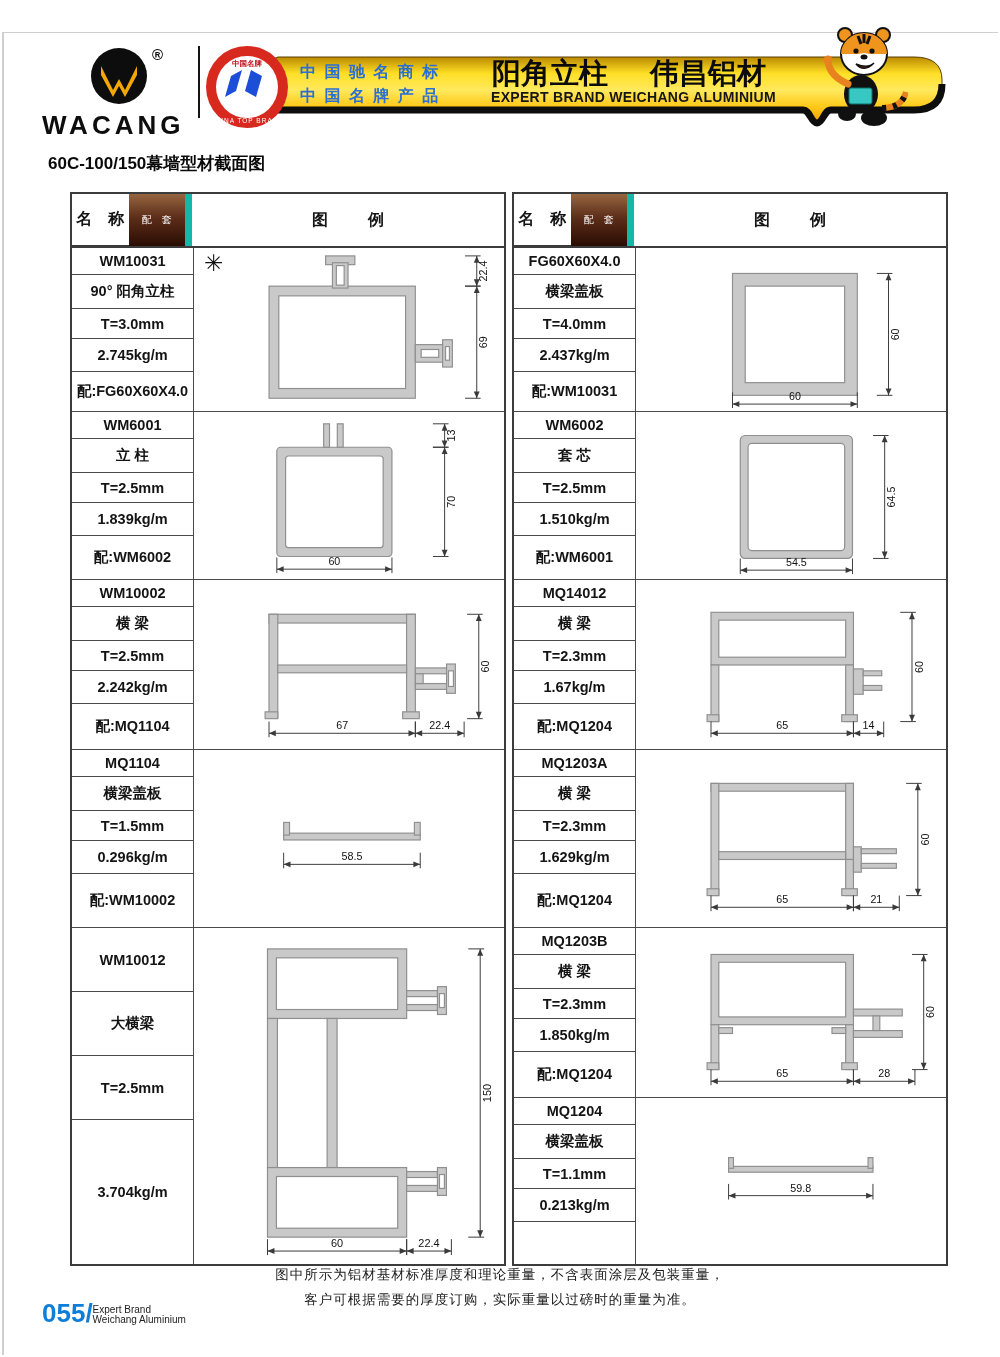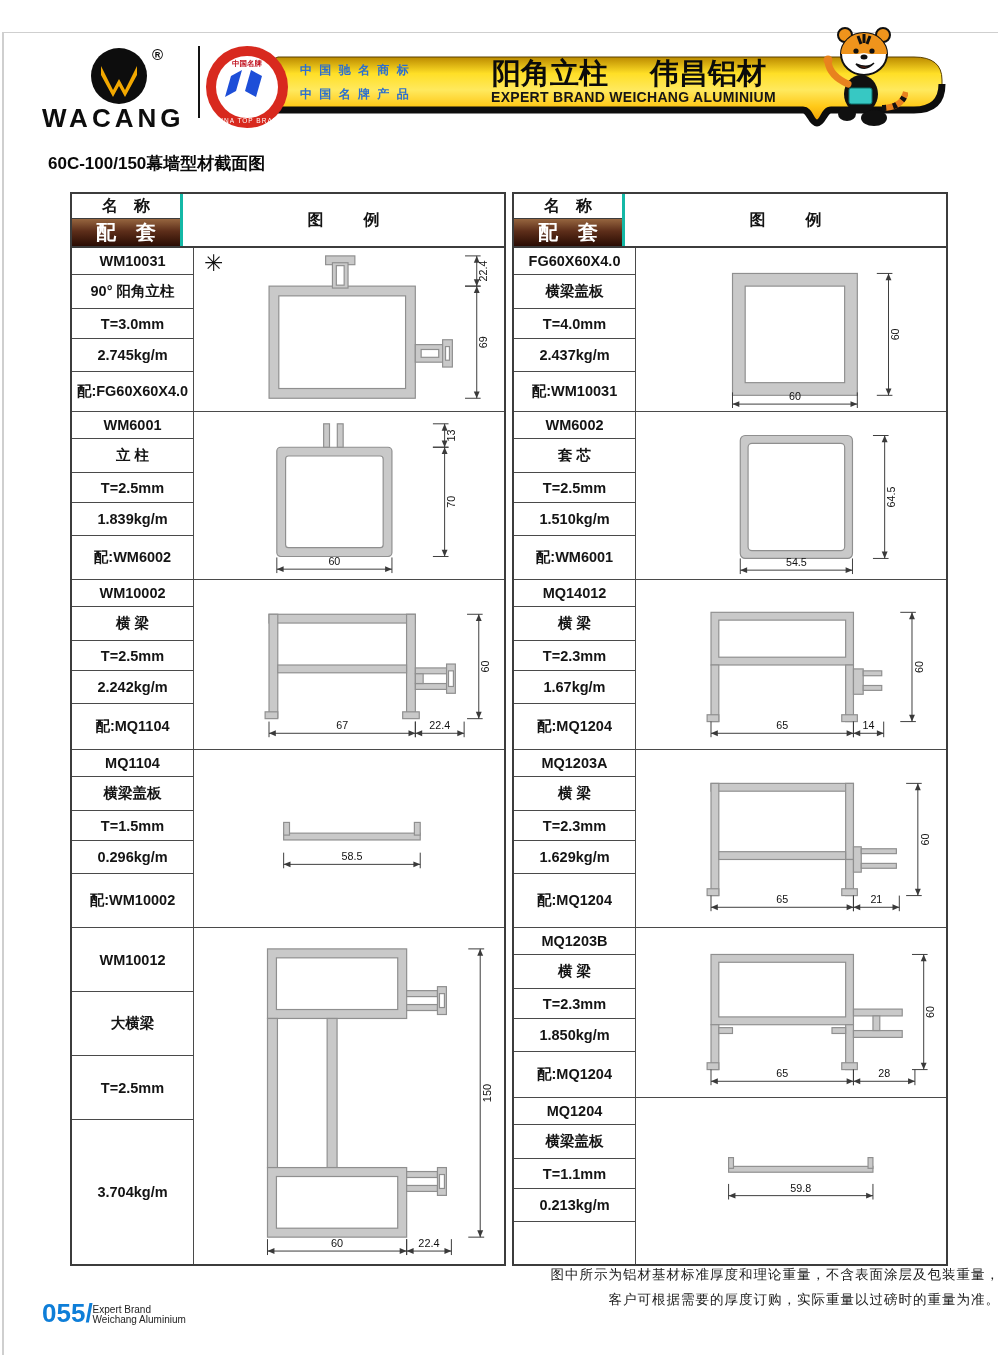--- a/index.html
+++ b/index.html
@@ -4,71 +4,71 @@
 <style>
   *{margin:0;padding:0;box-sizing:border-box}
   html,body{background:#fff}
   .page{position:relative;width:1000px;height:1357px;background:#fff;overflow:hidden;
         font-family:"Liberation Sans","DejaVu Sans",sans-serif;color:#141414}
   .abs{position:absolute}
   
   .logoname{font-size:26px;font-weight:bold;letter-spacing:4px;color:#0d0d0d}
   .reg{font-size:15px;font-weight:bold;color:#0d0d0d}
   .vline{width:0;border-left:2px solid #141414}
-  .bluetxt{font-size:12px;font-weight:bold;color:#2b6fd0;letter-spacing:2px;white-space:nowrap}
+  .bluetxt{font-size:16px;font-weight:bold;color:#2b6fd0;letter-spacing:2px;white-space:nowrap}
   .bantitle{font-size:29px;font-weight:bold;color:#0b0b0b;white-space:nowrap}
   .bansub{font-size:14px;font-weight:bold;color:#151515;letter-spacing:.3px;white-space:nowrap}
   .title{position:absolute;left:48px;top:152px;font-size:17px;font-weight:bold;color:#0a0a0a}
   
   .tbl{position:absolute;top:192px;width:436px;border:2px solid #3c3c3c;background:#fff}
   .tbl.l{left:70px}.tbl.r{left:512px}
   .thead{display:flex;height:54px;border-bottom:2px solid #3c3c3c}
-  .th-left{width:111px;border-right:3px solid #14b8a6;display:flex;flex-direction:column}
+  .th-left{width:120px;border-right:7px solid #14b8a6;display:flex;flex-direction:row}
   .th-name{flex:1;display:flex;align-items:center;justify-content:center;font-size:16px;font-weight:bold;border-bottom:1px solid #3c3c3c}
-  .th-match{flex:1;display:flex;align-items:center;justify-content:center;font-size:20px;font-weight:bold;color:#fff;
+  .th-match{flex:1;display:flex;align-items:center;justify-content:center;font-size:10px;font-weight:normal;color:#fff;
             background:linear-gradient(180deg,#96653f 0%,#5d2e1a 45%,#2a0c03 100%)}
   .th-legend{flex:1;display:flex;align-items:center;justify-content:center;font-size:16px;font-weight:bold;letter-spacing:12px;padding-left:12px}
   .row{display:flex;border-bottom:1px solid #4a4a4a}
   .row:last-child{border-bottom:none}
   .ncol{width:122px;border-right:1px solid #4a4a4a;display:flex;flex-direction:column}
   .c{display:flex;align-items:center;justify-content:center;text-align:center;font-size:14.5px;font-weight:bold;
      border-bottom:1px solid #4a4a4a;color:#141414;padding:0 2px}
   .c:last-child{border-bottom:none;flex:1}
   .c1{height:27px}.c2{height:34px}.c3{height:30px}.c4{height:33px}
   .tallrow .c1,.tallrow .c2,.tallrow .c3,.tallrow .c4{height:64px}
   .dcell{flex:1;position:relative;display:flex;align-items:center;justify-content:center;overflow:hidden}
   .mark{position:absolute;left:10px;top:2px;font-size:23px;font-weight:bold;color:#111}
   
   .pf{fill:#c9c9c9;stroke:#8f8f8f;stroke-width:1.2}
   .hole{fill:#fff;stroke:#8f8f8f;stroke-width:1.2}
   .dl{stroke:#3a3a3a;stroke-width:1;fill:none}
   .ar{fill:#3a3a3a}
   .dt{font-family:"Liberation Sans",sans-serif;font-size:11px;fill:#111}
   
-  .note{position:absolute;left:0;width:1000px;text-align:right;font-size:13.5px;color:#191919;letter-spacing:1px}
+  .note{position:absolute;left:0;width:1000px;text-align:center;font-size:13.5px;color:#191919;letter-spacing:1px}
   .pagenum{position:absolute;left:42px;top:1300px;display:flex}
   .pn{font-size:26px;font-weight:bold;color:#0e7ed8;line-height:26px}
   .pbrand{font-size:10px;color:#222;line-height:10px;padding-top:5px}
   .scanline{background:#cfcfcf}
 </style>
 </head>
 <body>
 
 <div class="page">
 
   <div class="abs scanline" style="left:2px;top:32px;width:2px;height:1323px"></div>
   <div class="abs scanline" style="left:2px;top:32px;width:996px;height:1px"></div>
 
   <div>
     <svg class="abs" style="left:88px;top:45px" width="62" height="62" viewBox="0 0 62 62">
       <circle cx="31" cy="31" r="28" fill="#0d0d0d"></circle>
       <path d="M13,21 L25,45 L31,34 L37,45 L49,21 L49,30 L37,52 L31,41 L25,52 L13,30 Z" fill="#f2a800"></path>
     </svg>
     <div class="abs reg" style="left:152px;top:46px">®</div>
-    <div class="abs logoname" style="left:42px;top:103px">WACANG</div>
+    <div class="abs logoname" style="left:42px;top:110px">WACANG</div>
     <div class="abs vline" style="left:198px;top:46px;height:72px"></div>
 
     <svg class="abs" style="left:268px;top:50px" width="684" height="82" viewBox="0 0 684 82">
       <defs>
         <linearGradient id="gold" x1="0" y1="0" x2="0" y2="1">
           <stop offset="0" stop-color="#bb8a00"></stop>
             <stop offset="0.25" stop-color="#ffdf26"></stop>
           <stop offset="0.5" stop-color="#ffe95e"></stop>
             <stop offset="0.75" stop-color="#ffc918"></stop>
           <stop offset="1" stop-color="#ee9c00"></stop>

